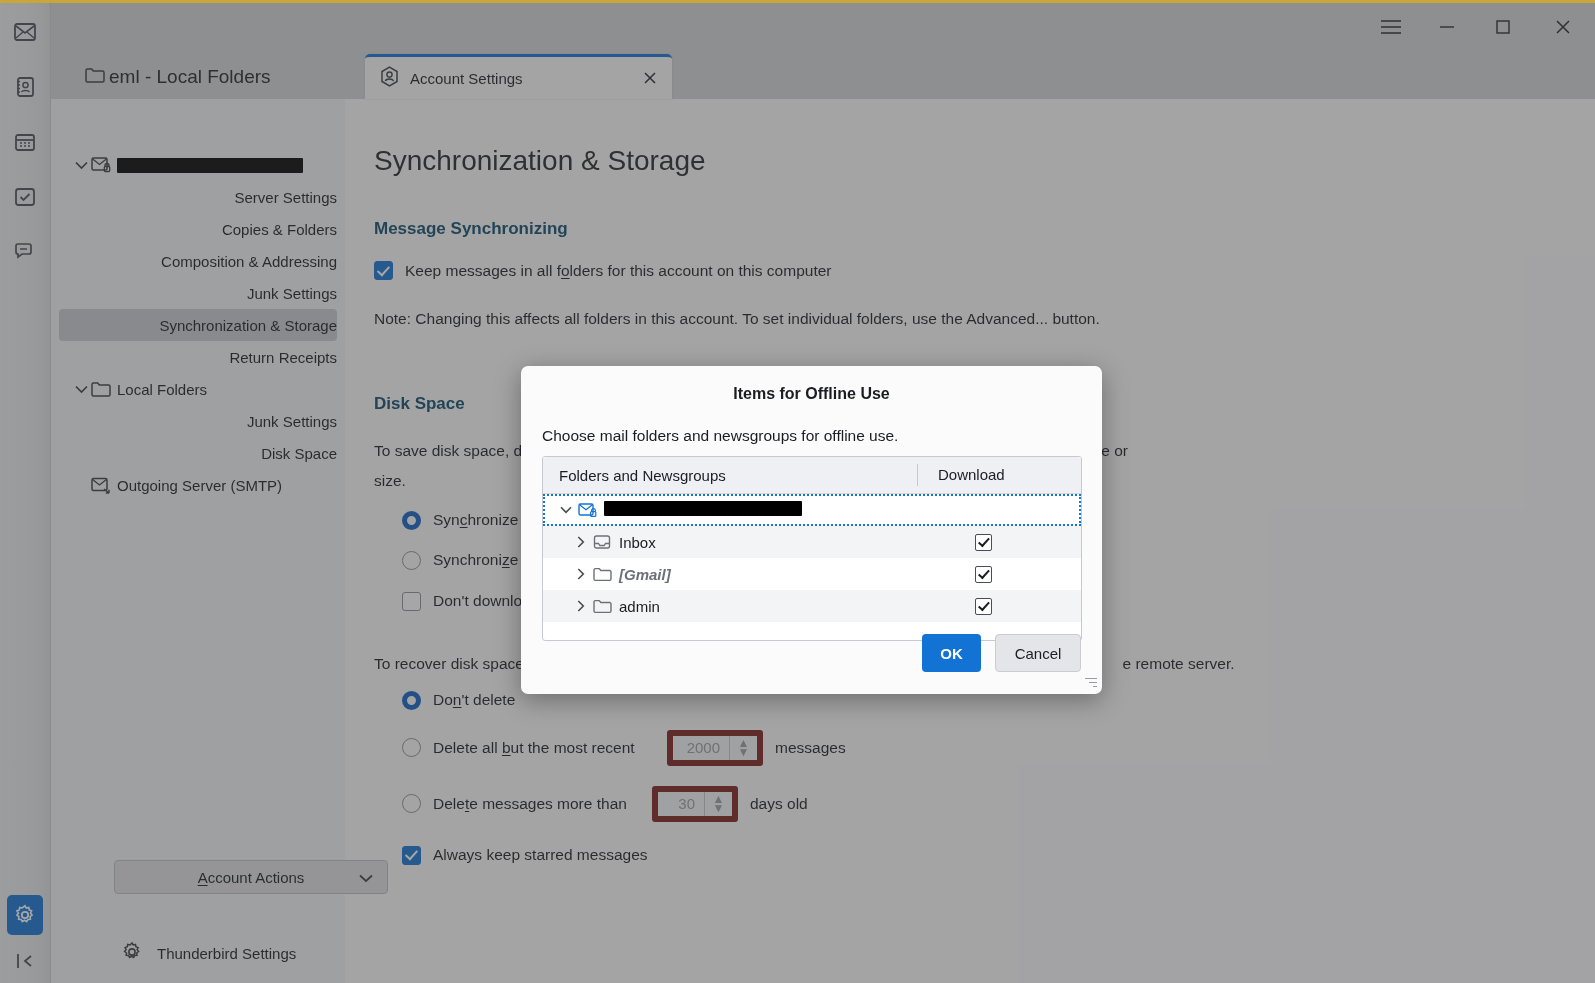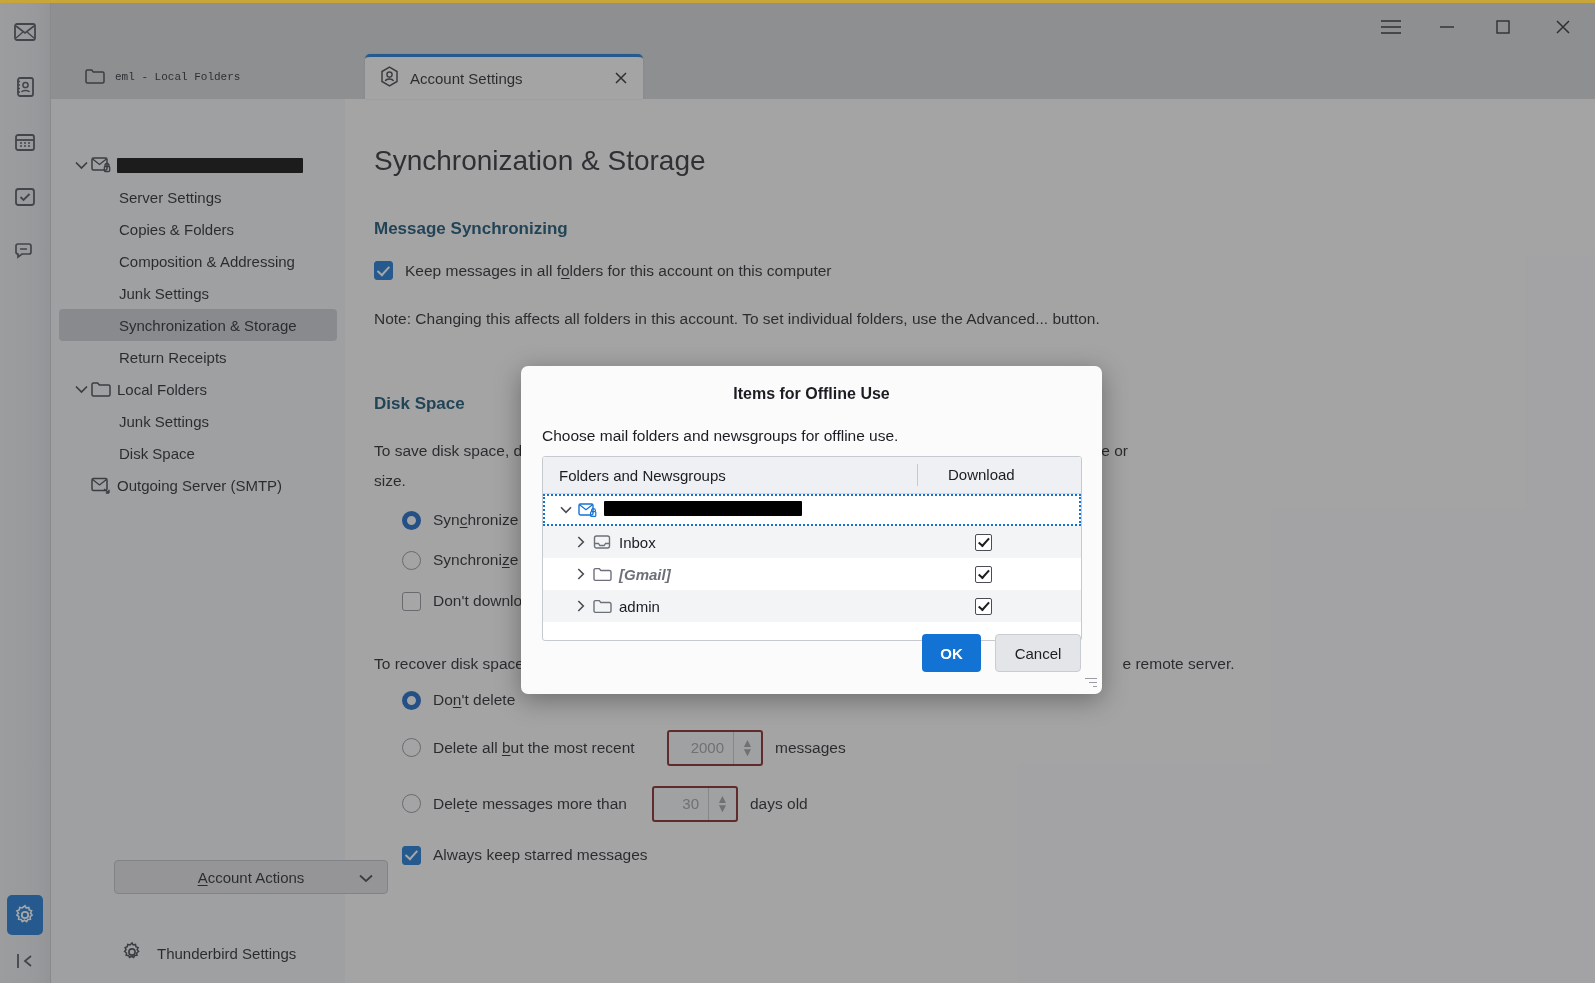--- a/index.html
+++ b/index.html
@@ -54,42 +54,42 @@
   .wc { width:56px; height:48px; display:flex; align-items:center; justify-content:center; color:#24262b; }
   .wc:last-child { width:64px; }
 
   
   .tabstrip {
     position:absolute; left:51px; top:51px; width:1544px; height:48px;
     background:#d2d4d9; z-index:24;
   }
   .folder-tab {
     position:absolute; left:20px; top:6px; height:40px;
-    display:flex; align-items:center; gap:10px; padding:0 14px; color:#22242a; font-size:11px;font-family:Liberation Mono, monospace;
+    display:flex; align-items:center; gap:4px; padding:0 14px; color:#22242a; font-size:19px;
   }
   .acct-tab {
-    position:absolute; left:314px; top:3px; width:278px; height:45px;
+    position:absolute; left:314px; top:3px; width:307px; height:45px;
     background:#fbfbfc; border-top:3px solid #1373d4;
     border-radius:5px 5px 0 0; display:flex; align-items:center;
     padding:12px 14px; gap:10px; box-shadow:0 0 2px rgba(0,0,0,.12);
   }
   .acct-tab-label { font-size:15px; color:#1b1d22; flex:1 1 auto; }
   .tab-close { color:#22242a; display:flex; align-items:center; }
 
   
   .sidebar {
     position:absolute; left:51px; top:99px; width:294px; height:884px;
     background:#f3f4f6; z-index:10;
   }
   .tree { padding-top:50px; }
   .tree-row {
     height:32px; display:flex; align-items:center; font-size:15px; color:#1b1d22;
     padding-left:12px; border-radius:4px; margin:0 8px;
   }
-  .tree-row.child { padding-left:60px; }
+  .tree-row.child { padding-left:60px;justify-content:flex-end; }
   .tree-row.selected { background:#c9cbd1; }
   .twisty { width:20px; display:flex; align-items:center; justify-content:center; color:#3a3d44; }
   .tree-ico { width:26px; display:flex; align-items:center; color:#3a3d44; }
   .redact { display:inline-block; background:#000; height:15px; width:186px; border-radius:1px; }
 
   .acct-actions {
     position:absolute; left:63px; top:761px; width:274px; height:34px;
     background:#dfe0e4; border:1px solid #bcbfc6; border-radius:4px;
     display:flex; align-items:center; justify-content:center; gap:0;
     font-size:15px; color:#1b1d22;
@@ -125,21 +125,21 @@
     background:#e9eaee; border:1px solid #bcbfc6; border-radius:4px;
     display:flex; align-items:center; justify-content:center;
     font-size:15px; color:#1b1d22;
   }
 
   .radio-row { display:flex; align-items:center; gap:12px; margin-bottom:17px; }
   .rb { width:19px; height:19px; border-radius:50%; border:1.5px solid #8e9199; background:#fbfbfc; flex:0 0 auto; }
   .rb.on { border:5.5px solid #1060c4; background:#fbfbfc; }
 
   .spin {
-    width:96px; height:36px; border:2px solid #7f1d1d; border-radius:3px;
+    width:96px; height:36px; border:6px solid #7f1d1d; border-radius:3px;
     background:#f4f5f7; display:flex; align-items:center; color:#9a9da4; font-size:15px;
   }
   .spin .val { flex:1 1 auto; text-align:right; padding-right:9px; }
   .spin .arrows {
     width:28px; height:100%; border-left:1px solid #c3c6cc;
     display:flex; flex-direction:column; align-items:center; justify-content:center; color:#9a9da4;
   }
   .spin .arrows span { line-height:9px; font-size:12px; }
 
   
@@ -153,21 +153,21 @@
   .dlg-desc { font-size:15.5px; color:#1b1d22; margin:24px 0 0 21px; }
   .tree-panel {
     position:absolute; left:21px; top:90px; width:540px; height:185px;
     border:1px solid #c6c9cf; border-radius:3px; background:#fff; overflow:hidden;
   }
   .tp-head {
     height:37px; background:#eff0f3; display:flex; align-items:center;
     font-size:15px; color:#1b1d22; border-bottom:1px solid #d6d8dd;
   }
   .tp-head .c1 { flex:0 0 374px; padding-left:16px; }
-  .tp-head .c2 { flex:1 1 auto; padding-left:30px; border-left:1px solid #c6c9cf; height:22px; line-height:22px; }
+  .tp-head .c2 { flex:1 1 auto; padding-left:20px; border-left:1px solid #c6c9cf; height:22px; line-height:22px; }
   .tp-row { height:32px; display:flex; align-items:center; font-size:15px; color:#1b1d22; position:relative; }
   .tp-row.alt { background:#f3f4f6; }
   .tp-row.focused { outline:2px dotted #1373d4; outline-offset:-2px; }
   .tp-tw { width:24px; margin-left:11px; display:flex; align-items:center; justify-content:center; color:#4a4d55; }
   .tp-tw.indent { margin-left:26px; }
   .tp-ico { width:26px; display:flex; align-items:center; color:#6d7079; }
   .tp-name { flex:1 1 auto; }
   .tp-name.bold { font-weight:normal; }
   .tp-name.gmail { font-weight:bold; font-style:italic; color:#6d7079; }
   .tp-dl { position:absolute; left:432px; display:flex; align-items:center; }

